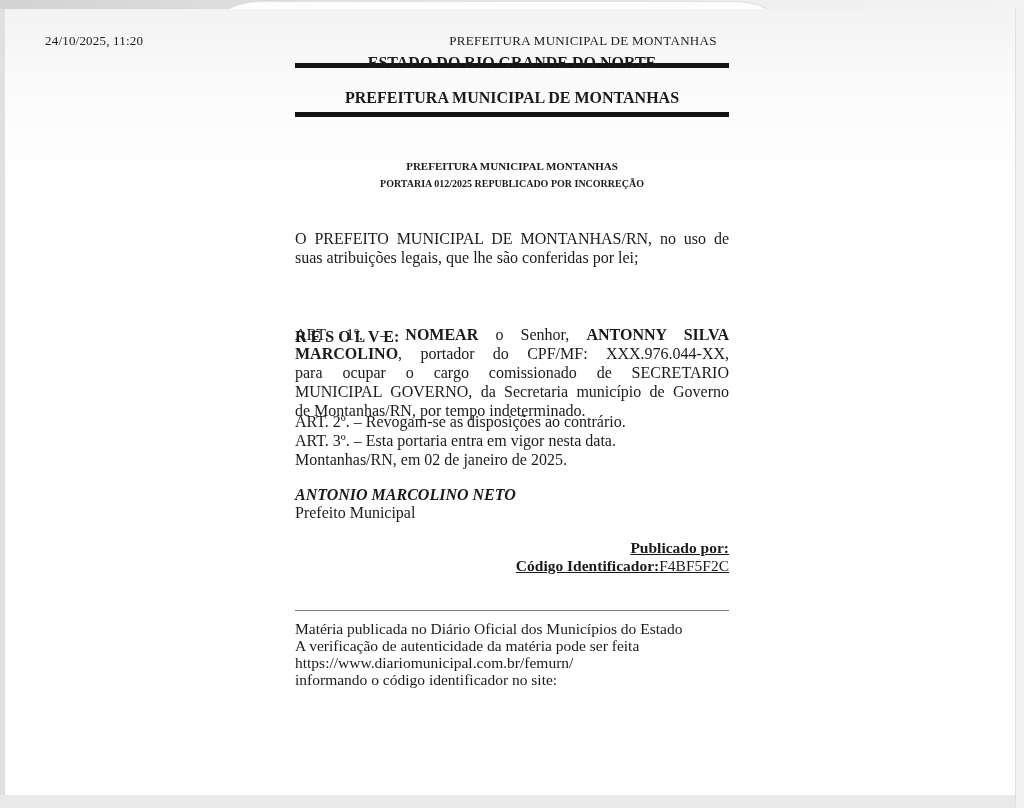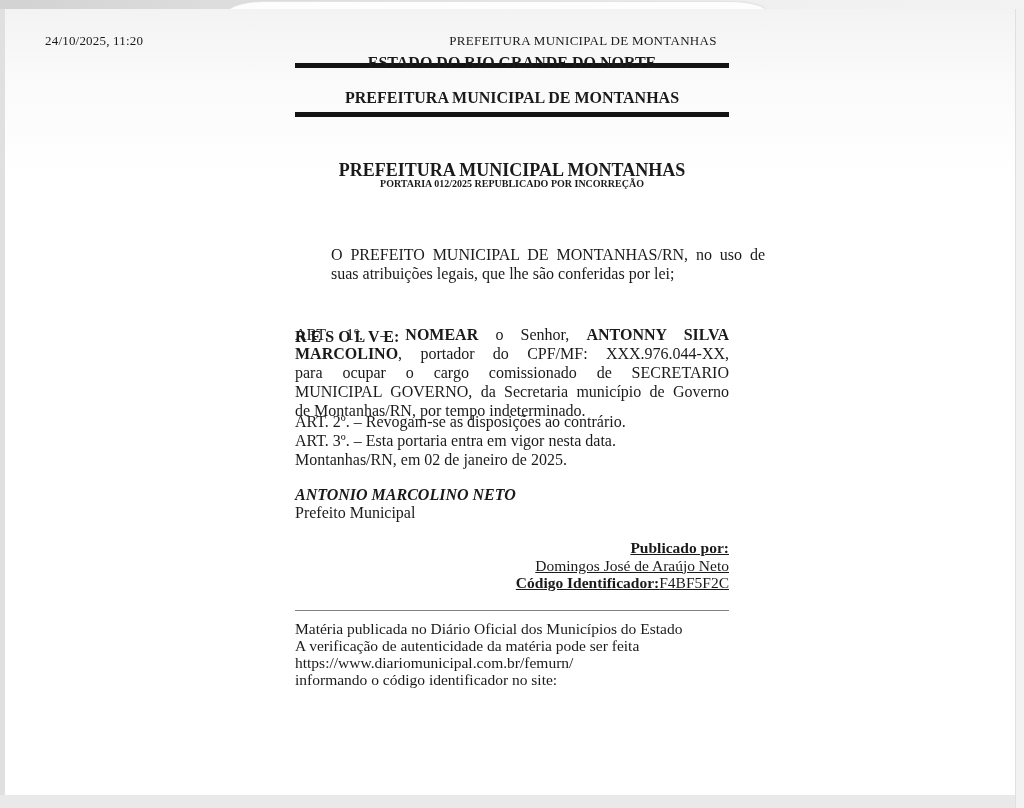--- a/index.html
+++ b/index.html
@@ -36,24 +36,24 @@
   
   .ph-date { position:absolute; left:40px; top:24px; font-size:13px; letter-spacing:0.2px; }
   .ph-title { position:absolute; left:378px; top:24px; width:400px; text-align:center; font-size:13px; letter-spacing:0.3px; }
   
   .column { position:absolute; left:290px; top:0; width:434px; }
   .bar { position:absolute; left:0; width:434px; height:5px; background:#141414; }
   .bar1 { top:54px; }
   .bar2 { top:103px; }
   .masthead-state { position:absolute; left:0; top:45px; width:434px; text-align:center; font-weight:bold; font-size:16px; }
   .masthead-muni  { position:absolute; left:0; top:80px; width:434px; text-align:center; font-weight:bold; font-size:16px; }
-  .doc-org   { position:absolute; left:0; top:151px; width:434px; text-align:center; font-weight:bold; font-size:18px; }
+  .doc-org   { position:absolute; left:0; top:151px; width:434px; text-align:center; font-weight:bold; font-size:11px; }
   .doc-title { position:absolute; left:0; top:169px; width:434px; text-align:center; font-weight:bold; font-size:10px; }
   .body-text { font-size:16px; line-height:19px; }
-  .preamble { position:absolute; left:0; top:236px; width:434px;margin-left:36px; }
+  .preamble { position:absolute; left:0; top:220px; width:434px; }
   .resolve  { position:absolute; left:0; top:279px; width:434px; font-weight:bold; font-size:16px;margin-top:40px; }
   .art1     { position:absolute; left:0; top:316px; width:434px; }
   .art-rest { position:absolute; left:0; top:403px; width:434px; }
   .signature{ position:absolute; left:0; top:477px; width:434px; font-size:16px; line-height:18px; }
   .sig-name { font-weight:bold; font-style:italic; }
   .published{ position:absolute; left:0; top:530px; width:434px; text-align:right; font-size:15.5px; line-height:17.5px;text-decoration:underline; }
   .pub-label{ font-weight:bold; }
   .divider  { position:absolute; left:0; top:601px; width:434px; border-top:1px solid #808080; }
   .footnote { position:absolute; left:0; top:611px; width:434px; font-size:15.5px; line-height:17px; }
   .jline { display:block; text-align:justify; text-align-last:justify; }
@@ -102,21 +102,20 @@
       <span class="nline">Montanhas/RN, em 02 de janeiro de 2025.</span>
     </div>
 
     <div class="signature">
       <span class="nline sig-name">ANTONIO MARCOLINO NETO</span>
       <span class="nline">Prefeito Municipal</span>
     </div>
 
     <div class="published">
       <span class="nline pub-label">Publicado por:</span>
-      <span class="nline">Domingos José de Araújo Neto</span>
       <span class="nline"><b>Código Identificador:</b><span>F4BF5F2C</span></span>
     </div>
 
     <div class="divider"></div>
 
     <div class="footnote">
       <span class="nline">Matéria publicada no Diário Oficial dos Municípios do Estado</span>
       <span class="nline">A verificação de autenticidade da matéria pode ser feita</span>
       <span class="nline">https://www.diariomunicipal.com.br/femurn/</span>
       <span class="nline">informando o código identificador no site:</span>

